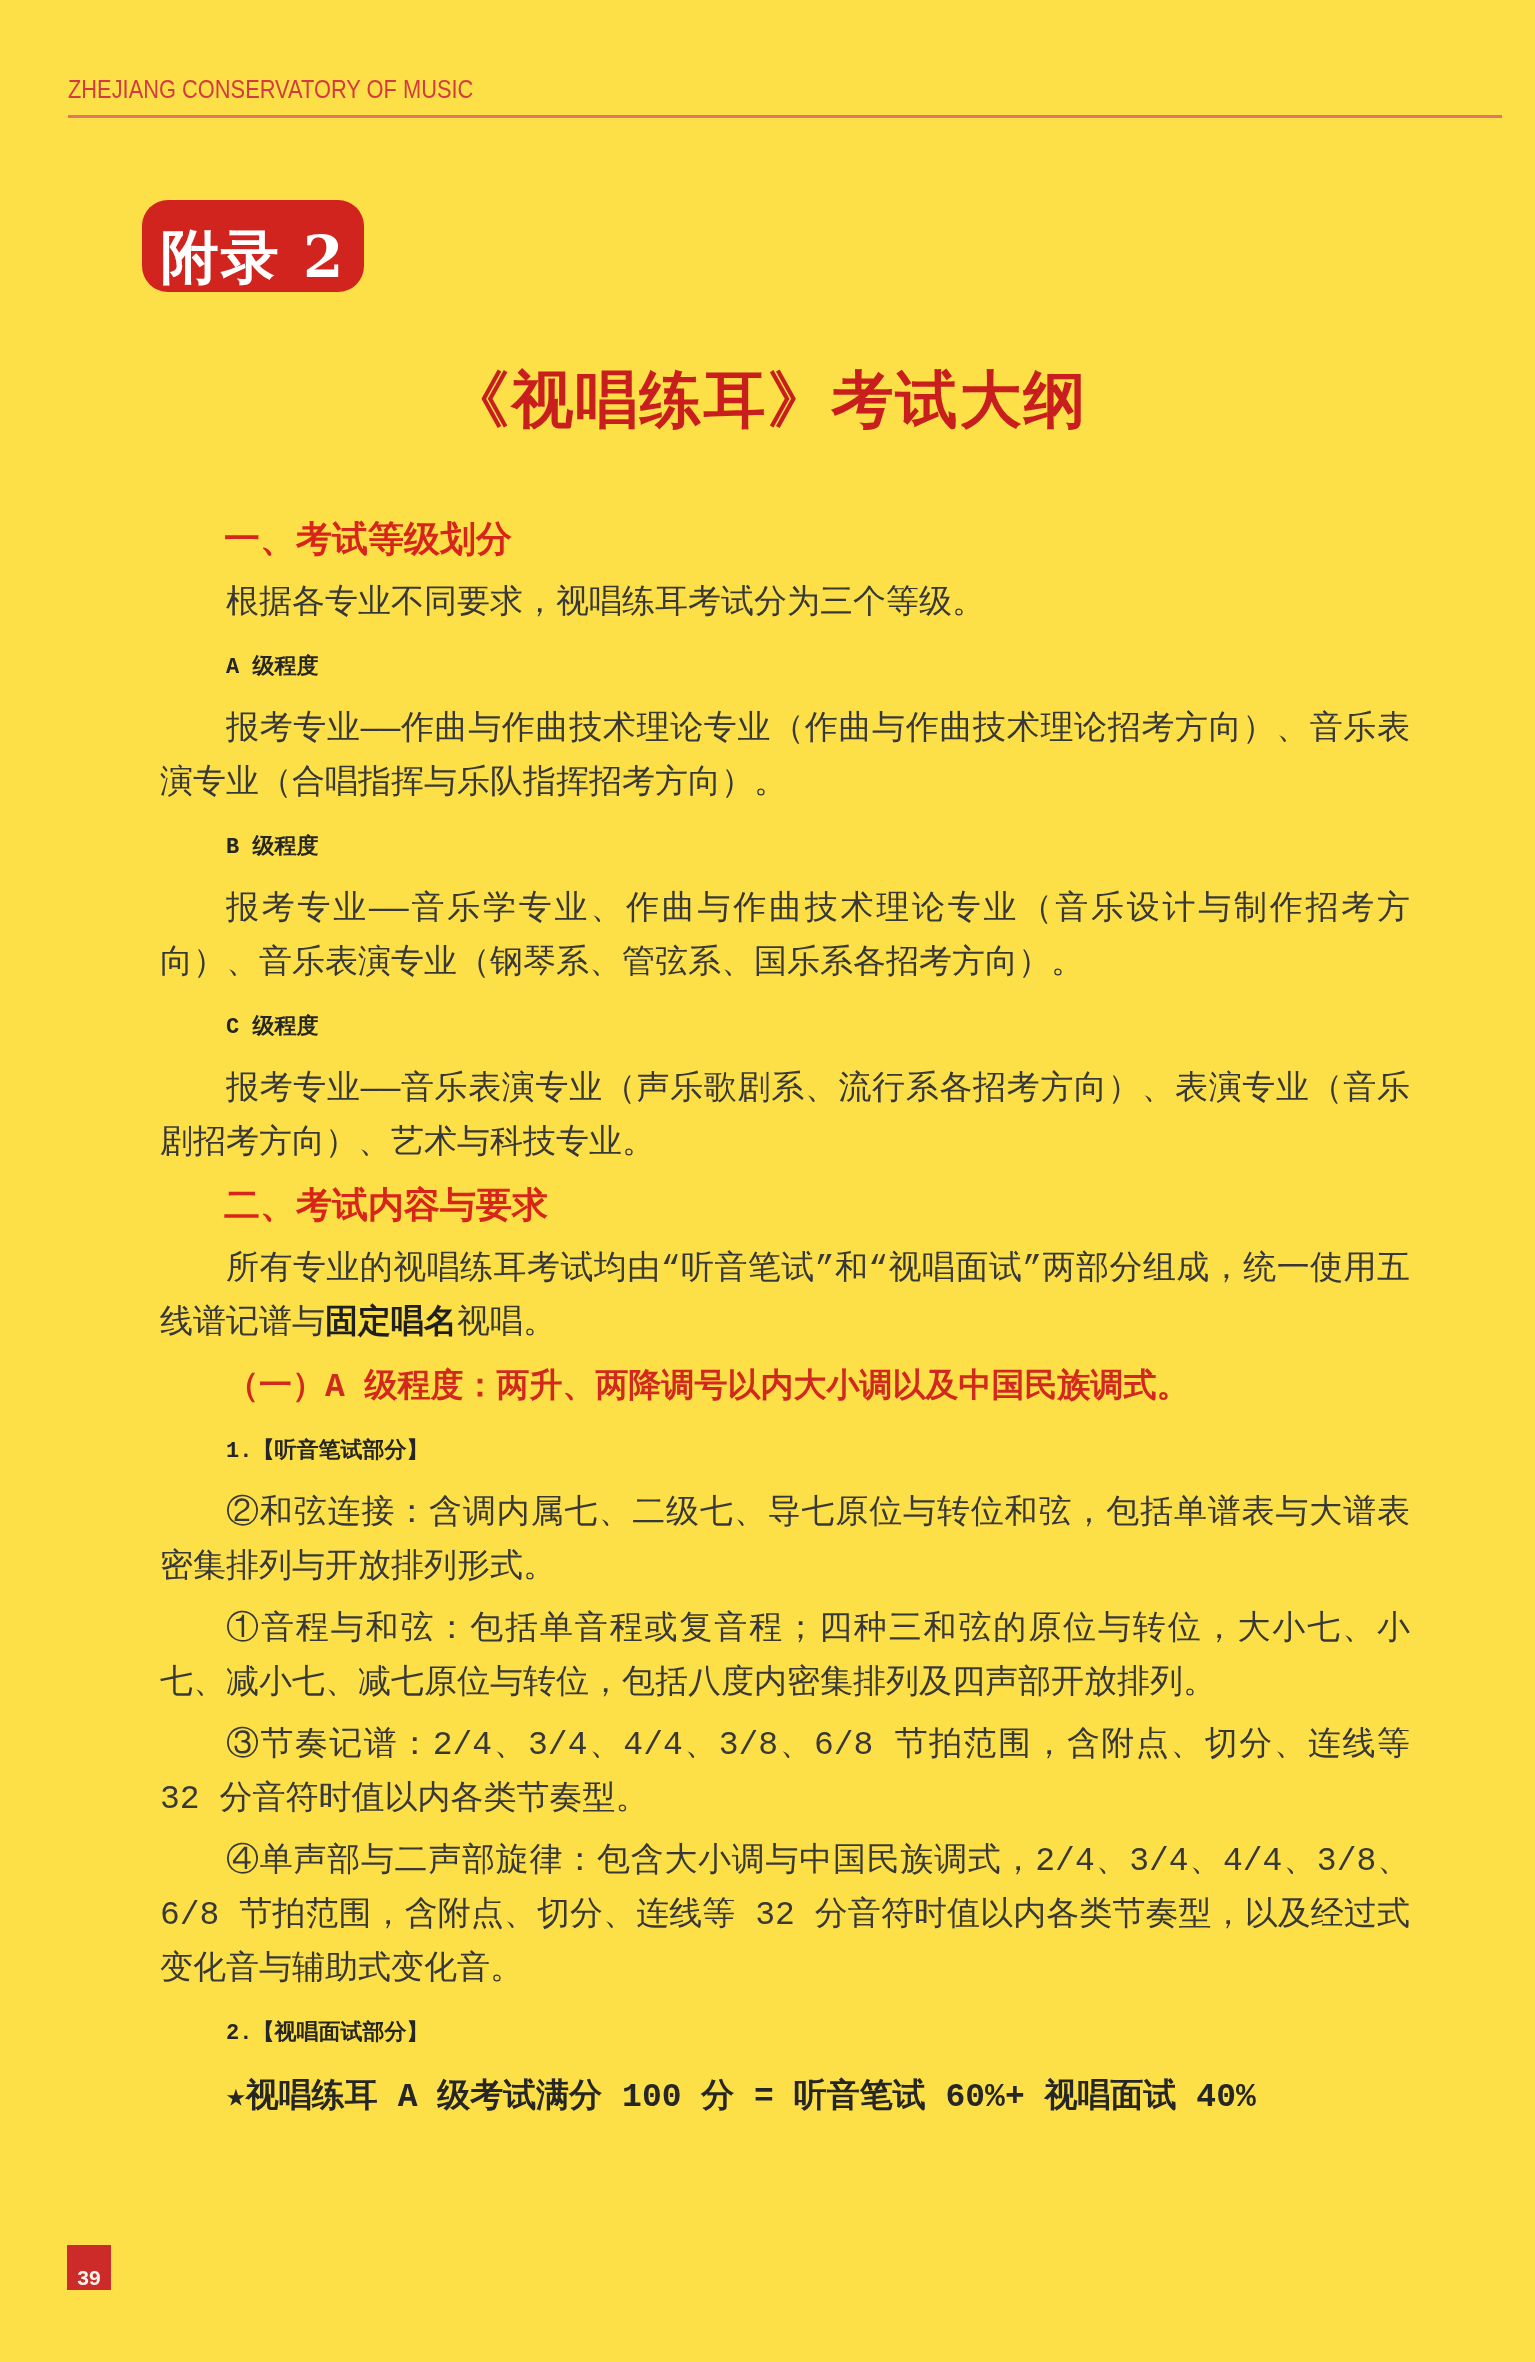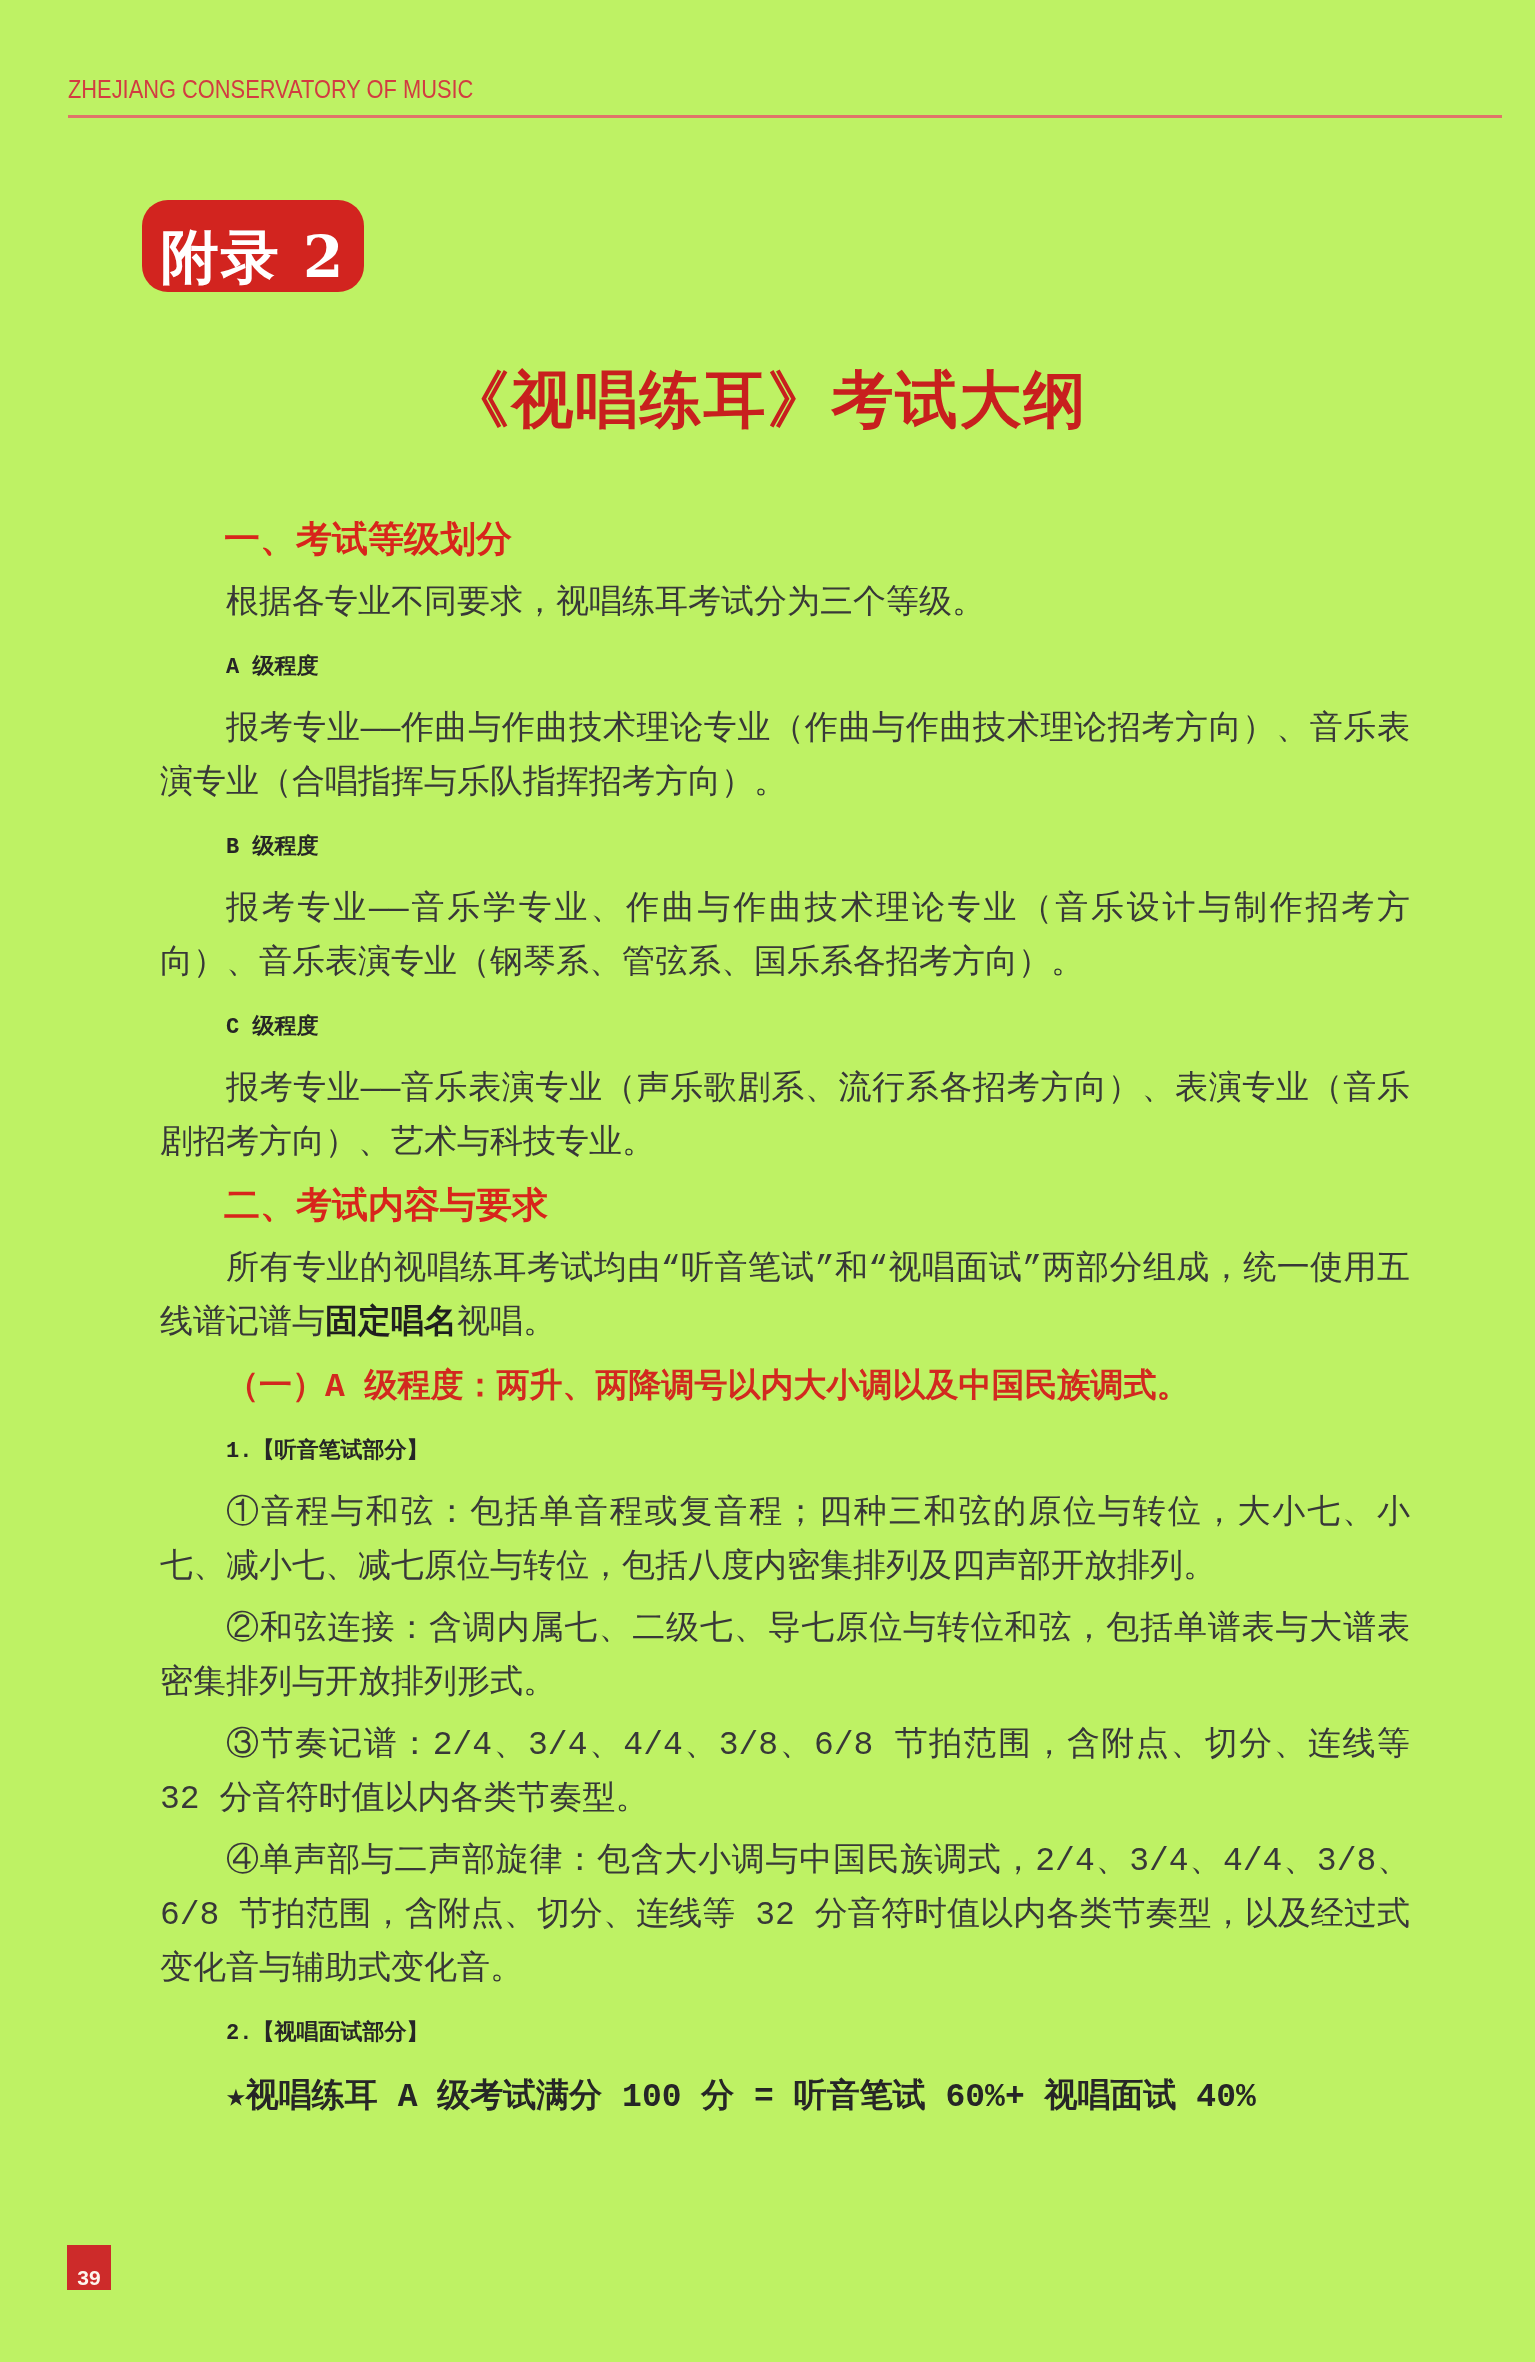--- a/index.html
+++ b/index.html
@@ -1,20 +1,20 @@
 <!DOCTYPE html>
 <html><head>
 <meta charset="utf-8">
 <style>
   html, body { margin: 0; padding: 0; background: #ffffff; }
   .page {
     position: relative;
     width: 1535px;
     height: 2362px;
-    background: #bef264;
+    background: #fde047;
     overflow: hidden;
     font-family: "Liberation Sans", sans-serif;
   }
   .brand {
     position: absolute;
     left: 68px;
     top: 74px;
     font-size: 26px;
     color: #d23c41;
     font-weight: 500;
@@ -164,23 +164,23 @@
     <p class="body">报考专业——音乐表演专业（声乐歌剧系、流行系各招考方向）、表演专业（音乐剧招考方向）、艺术与科技专业。</p>
 
     <h2 class="sec">二、考试内容与要求</h2>
 
     <p class="body"><span>所有专业的视唱练耳考试均由“听音笔试”和“视唱面试”两部分组成，统一使用五线谱记谱与</span><b>固定唱名</b><span>视唱。</span></p>
 
     <p class="red-line">（一）A 级程度：两升、两降调号以内大小调以及中国民族调式。</p>
 
     <h3 class="sub">1.【听音笔试部分】</h3>
 
+    <p class="body">②和弦连接：含调内属七、二级七、导七原位与转位和弦，包括单谱表与大谱表密集排列与开放排列形式。</p>
+
     <p class="body">①音程与和弦：包括单音程或复音程；四种三和弦的原位与转位，大小七、小七、减小七、减七原位与转位，包括八度内密集排列及四声部开放排列。</p>
-
-    <p class="body">②和弦连接：含调内属七、二级七、导七原位与转位和弦，包括单谱表与大谱表密集排列与开放排列形式。</p>
 
     <p class="body">③节奏记谱：2/4、3/4、4/4、3/8、6/8 节拍范围，含附点、切分、连线等 32 分音符时值以内各类节奏型。</p>
 
     <p class="body">④单声部与二声部旋律：包含大小调与中国民族调式，2/4、3/4、4/4、3/8、6/8 节拍范围，含附点、切分、连线等 32 分音符时值以内各类节奏型，以及经过式变化音与辅助式变化音。</p>
 
     <h3 class="sub">2.【视唱面试部分】</h3>
 
 
     <p class="score">★视唱练耳 A 级考试满分 100 分 = 听音笔试 60%+ 视唱面试 40%</p>
 

